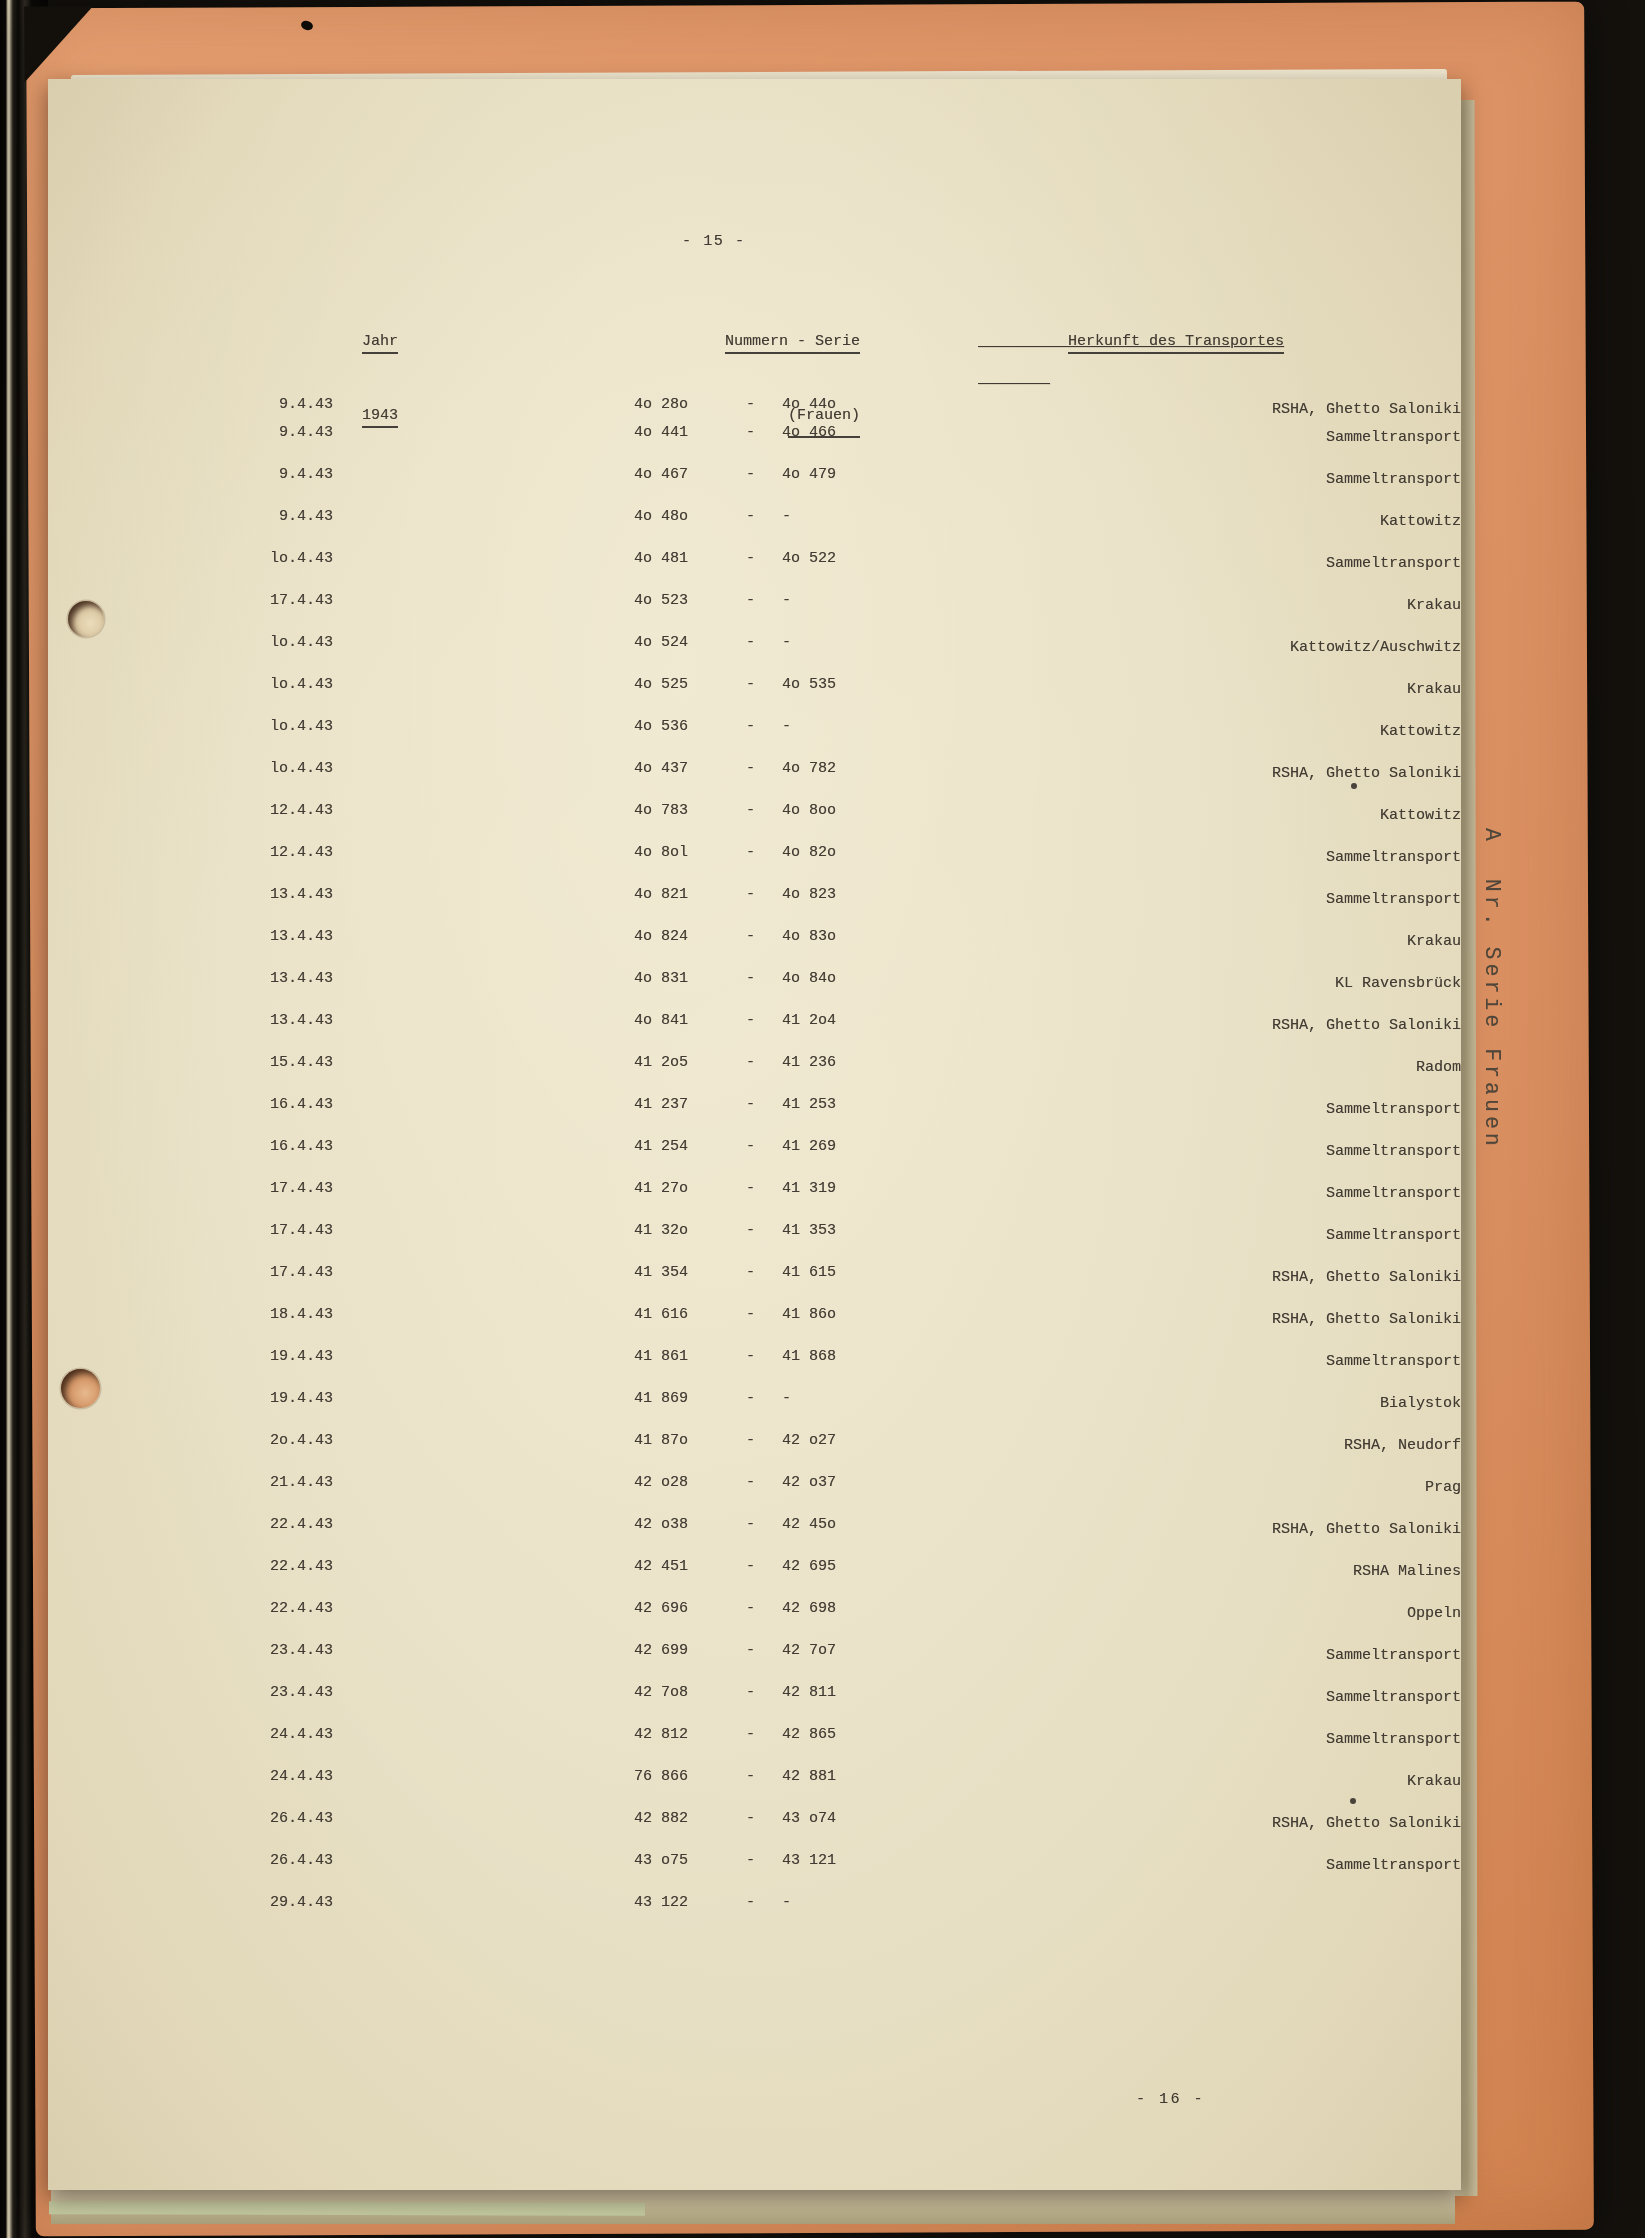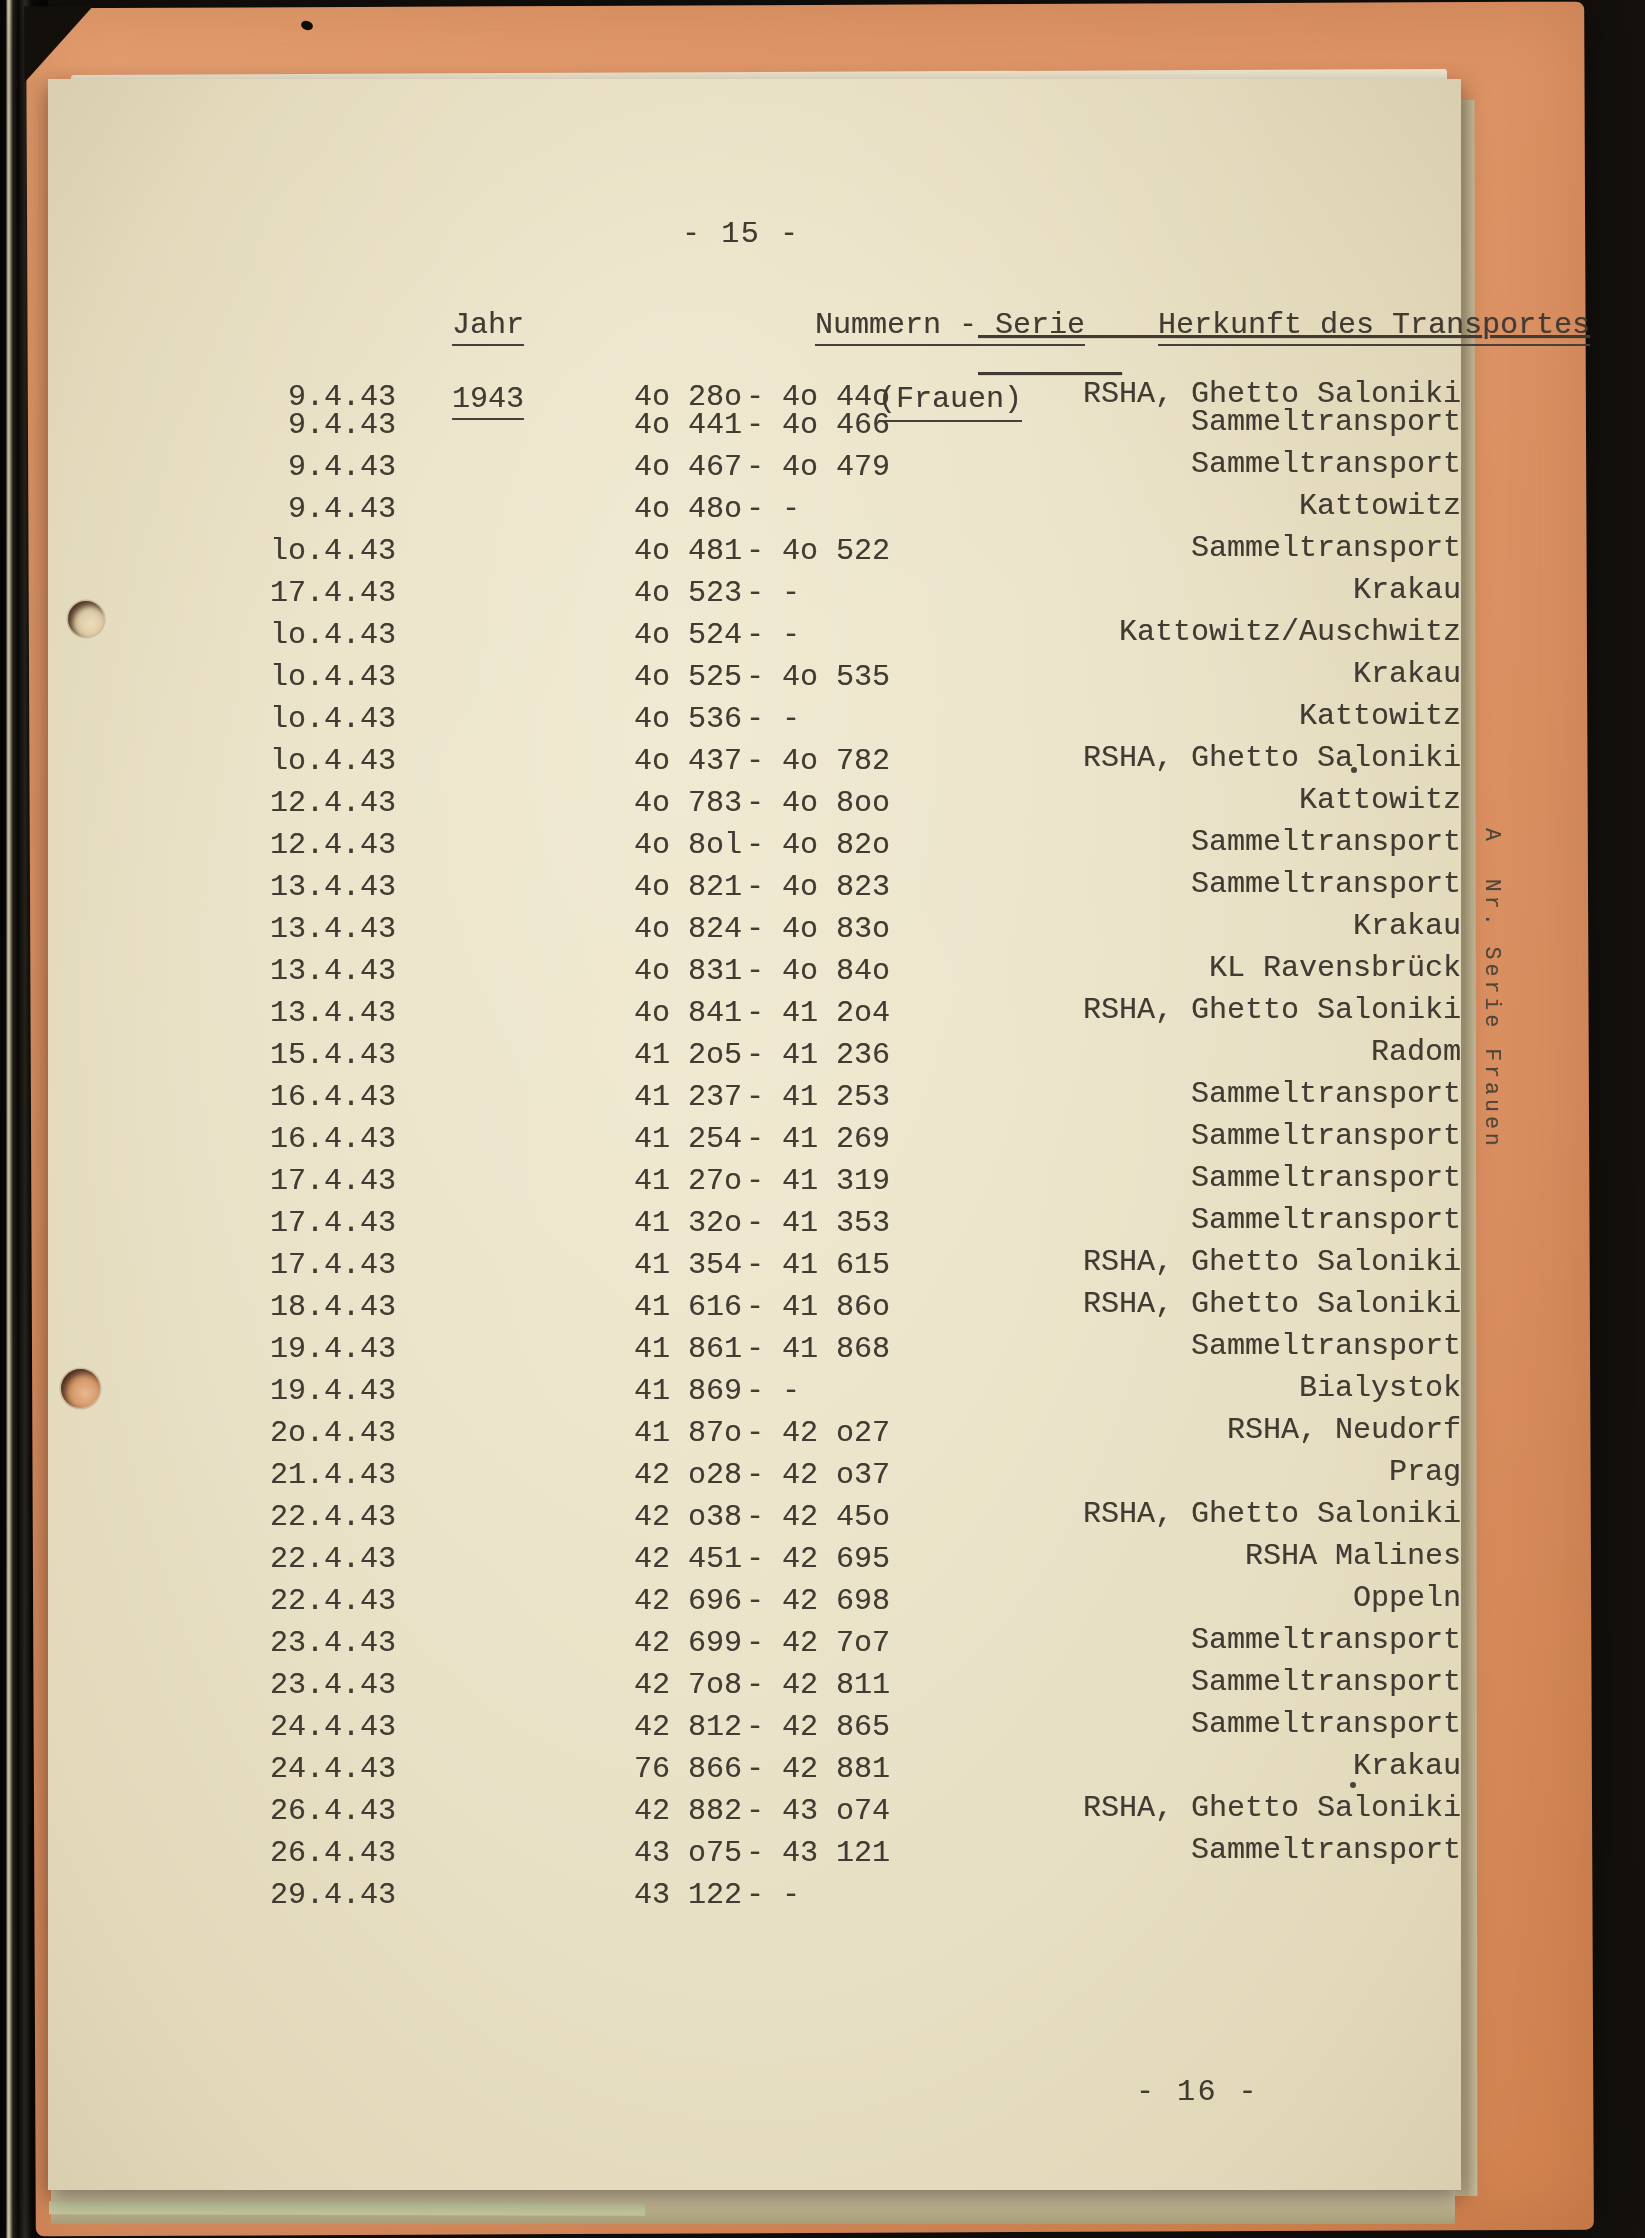--- a/index.html
+++ b/index.html
@@ -60,22 +60,22 @@
   
   .hole { position:absolute; border-radius:50%; }
   .hole-1 { left:20px; top:522px; width:36px; height:36px;
     background:radial-gradient(circle at 62% 62%, #ecdcba 0%, #dcc9a4 45%, #b99a78 70%, #765541 100%);
     box-shadow:inset 4.1px 4.1px 6.6px rgba(48,28,16,0.8), 0 0 0 1.6px rgba(120,90,60,0.25); }
   .hole-2 { left:13px; top:1290px; width:39px; height:39px;
     background:radial-gradient(circle at 62% 62%, #e6b98d 0%, #d79a6b 40%, #b97f54 70%, #64462f 100%);
     box-shadow:inset 4.1px 4.1px 6.6px rgba(48,28,16,0.8), 0 0 0 1.6px rgba(120,90,60,0.25); }
 
   
-  .content { position:absolute; left:0; top:0; width:100%; height:100%;
-    color:#413b33; font-size:30px;
+  .content { position:absolute; left:0; top:16px; width:100%; height:100%;
+    color:#413b33; font-size:15px;
     text-shadow:0.3px 0.3px 0.6px rgba(70,58,44,0.45);padding-left:43px; }
 
   .pagenum-top { position:absolute; left:634px; top:138px; letter-spacing:1.6px; white-space:pre; }
   .pagenum-bottom { position:absolute; left:1088px; top:1996px; letter-spacing:2.5px; white-space:pre; }
 
   .thead { position:absolute; left:0; top:191px; width:100%; }
   .h-col { position:absolute; white-space:pre; line-height:37px; }
   .h-jahr { left:224px; }
   .h-serie { left:587px; }
   .h-serie .line2 { margin-left:63px; display:inline-block;text-align:right; }

